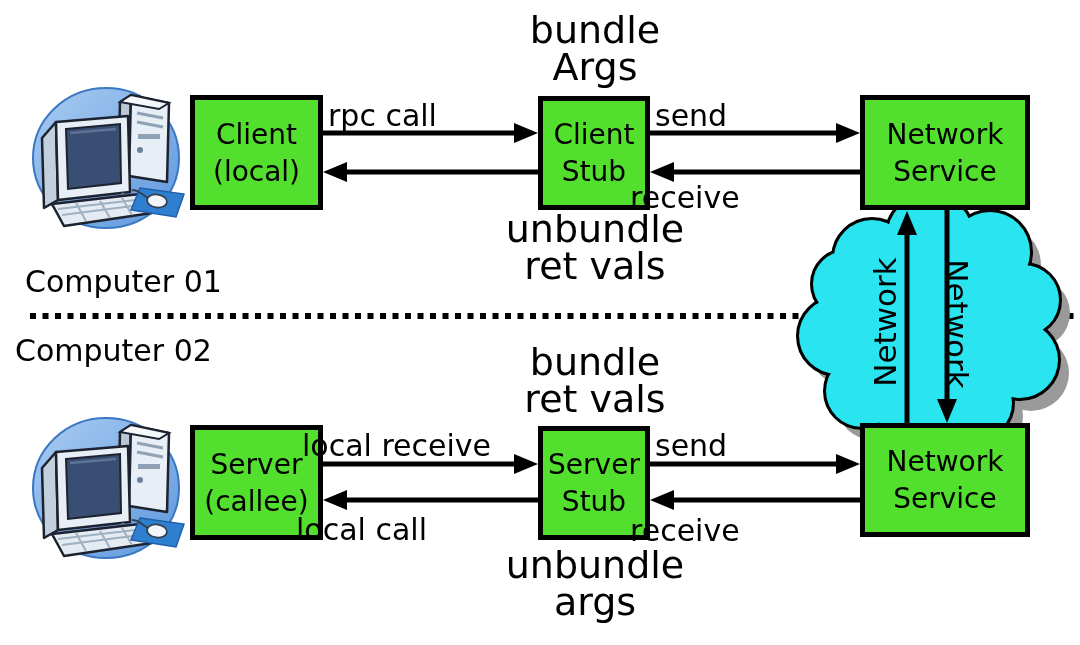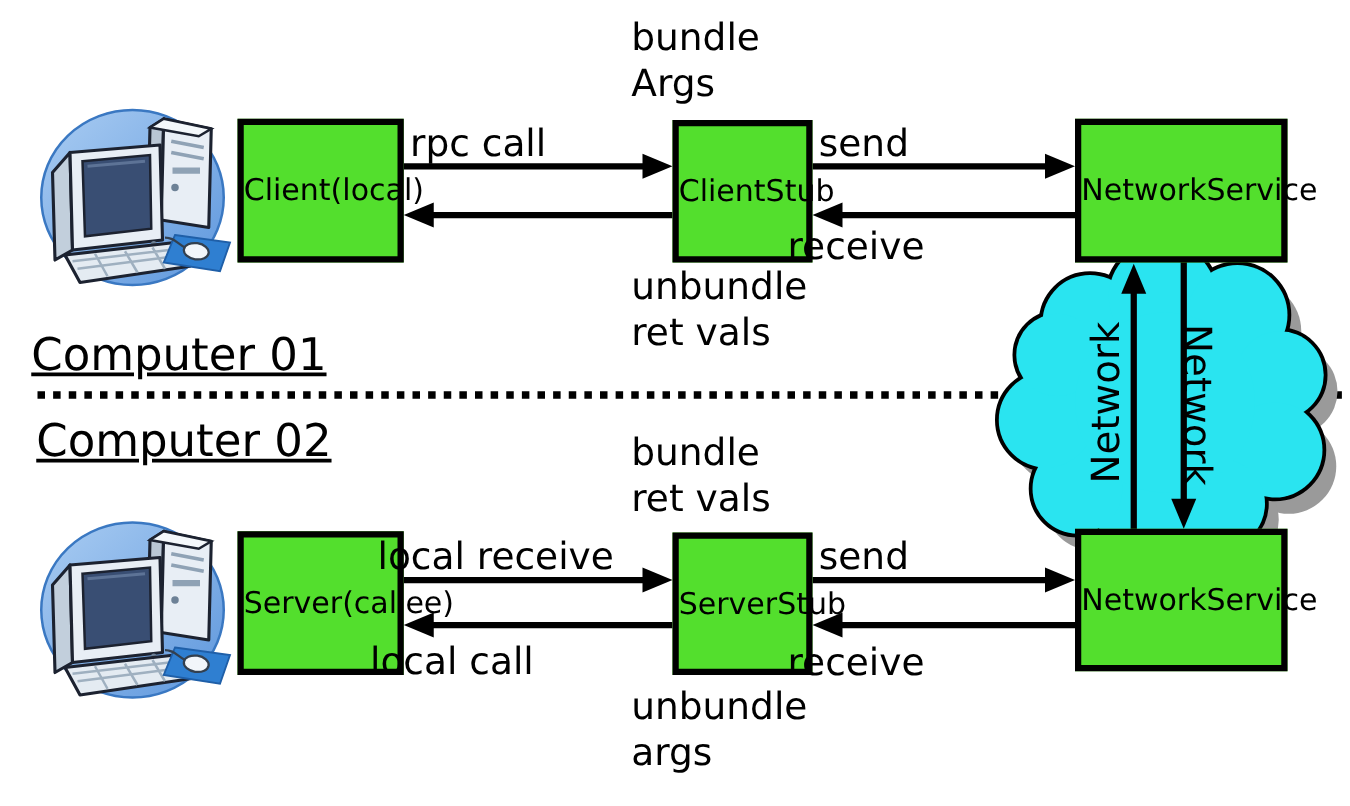--- a/index.html
+++ b/index.html
@@ -5,36 +5,36 @@
   html,body{margin:0;padding:0;background:#fff;}
   .stage{
     position:relative;width:1080px;height:645px;background:#ffffff;
     font-family:"DejaVu Sans","Liberation Sans",sans-serif;color:#000;overflow:hidden;
   }
   svg.lines{position:absolute;left:0;top:0;z-index:1;}
   .pc{position:absolute;z-index:2;}
   .gbox{
     position:absolute;z-index:5;box-sizing:border-box;
     background:var(--box-fill,#53df2d);border:5px solid var(--outline,#000);
-    display:flex;flex-direction:row;align-items:center;justify-content:flex-start;
-    font-size:24px;line-height:37px;text-align:center;white-space:nowrap;
+    display:flex;flex-direction:column;align-items:center;justify-content:center;
+    font-size:28px;line-height:37px;text-align:center;white-space:nowrap;
   }
   .lbl{
     position:absolute;z-index:6;font-size:30px;line-height:36px;
     white-space:nowrap;
   }
-  .ann{position:absolute;z-index:6;font-size:30px;line-height:37px;}
+  .ann{position:absolute;z-index:6;font-size:38px;line-height:37px;text-align:center;}
   .ann span{display:block;}
   .vlbl{
     position:absolute;z-index:6;font-size:31px;width:210px;height:36px;line-height:36px;
     text-align:center;white-space:nowrap;
   }
   .rot-ccw{transform:rotate(-90deg);}
   .rot-cw{transform:rotate(90deg);}
-  .section-lbl{position:absolute;z-index:6;font-size:36px;white-space:nowrap;text-decoration:underline;}
+  .section-lbl{position:absolute;z-index:6;font-size:30px;white-space:nowrap;}
   
   .dotted{stroke:var(--outline,#000);stroke-width:6;stroke-dasharray:6 6.5;}
   .arrow{stroke:var(--outline,#000);stroke-width:5;fill:none;}
   .ah{fill:var(--outline,#000);}
   .cloud-shadow{fill:var(--shadow,#9a9a9a);}
   .cloud-edge{fill:var(--cloud-fill,#2ae4f0);stroke:var(--outline,#000);stroke-width:6;}
   .cloud-body{fill:var(--cloud-fill,#2ae4f0);}
 </style>
 </head>
 <body>
@@ -217,15 +217,15 @@
   </div>
   <div class="ann" style="left:505px;top:547px;width:180px">
     <span>unbundle</span>
     <span>args</span>
   </div>
 
   <div class="vlbl rot-ccw" style="left:780px;top:304px">Network</div>
   <div class="vlbl rot-cw" style="left:852px;top:306px">Network</div>
 
   <div class="section-lbl" style="left:25px;top:264px">Computer 01</div>
-  <div class="section-lbl" style="left:29px;top:333px">Computer 02</div>
+  <div class="section-lbl" style="left:15px;top:333px">Computer 02</div>
 
 </div>
 
 </body></html>

